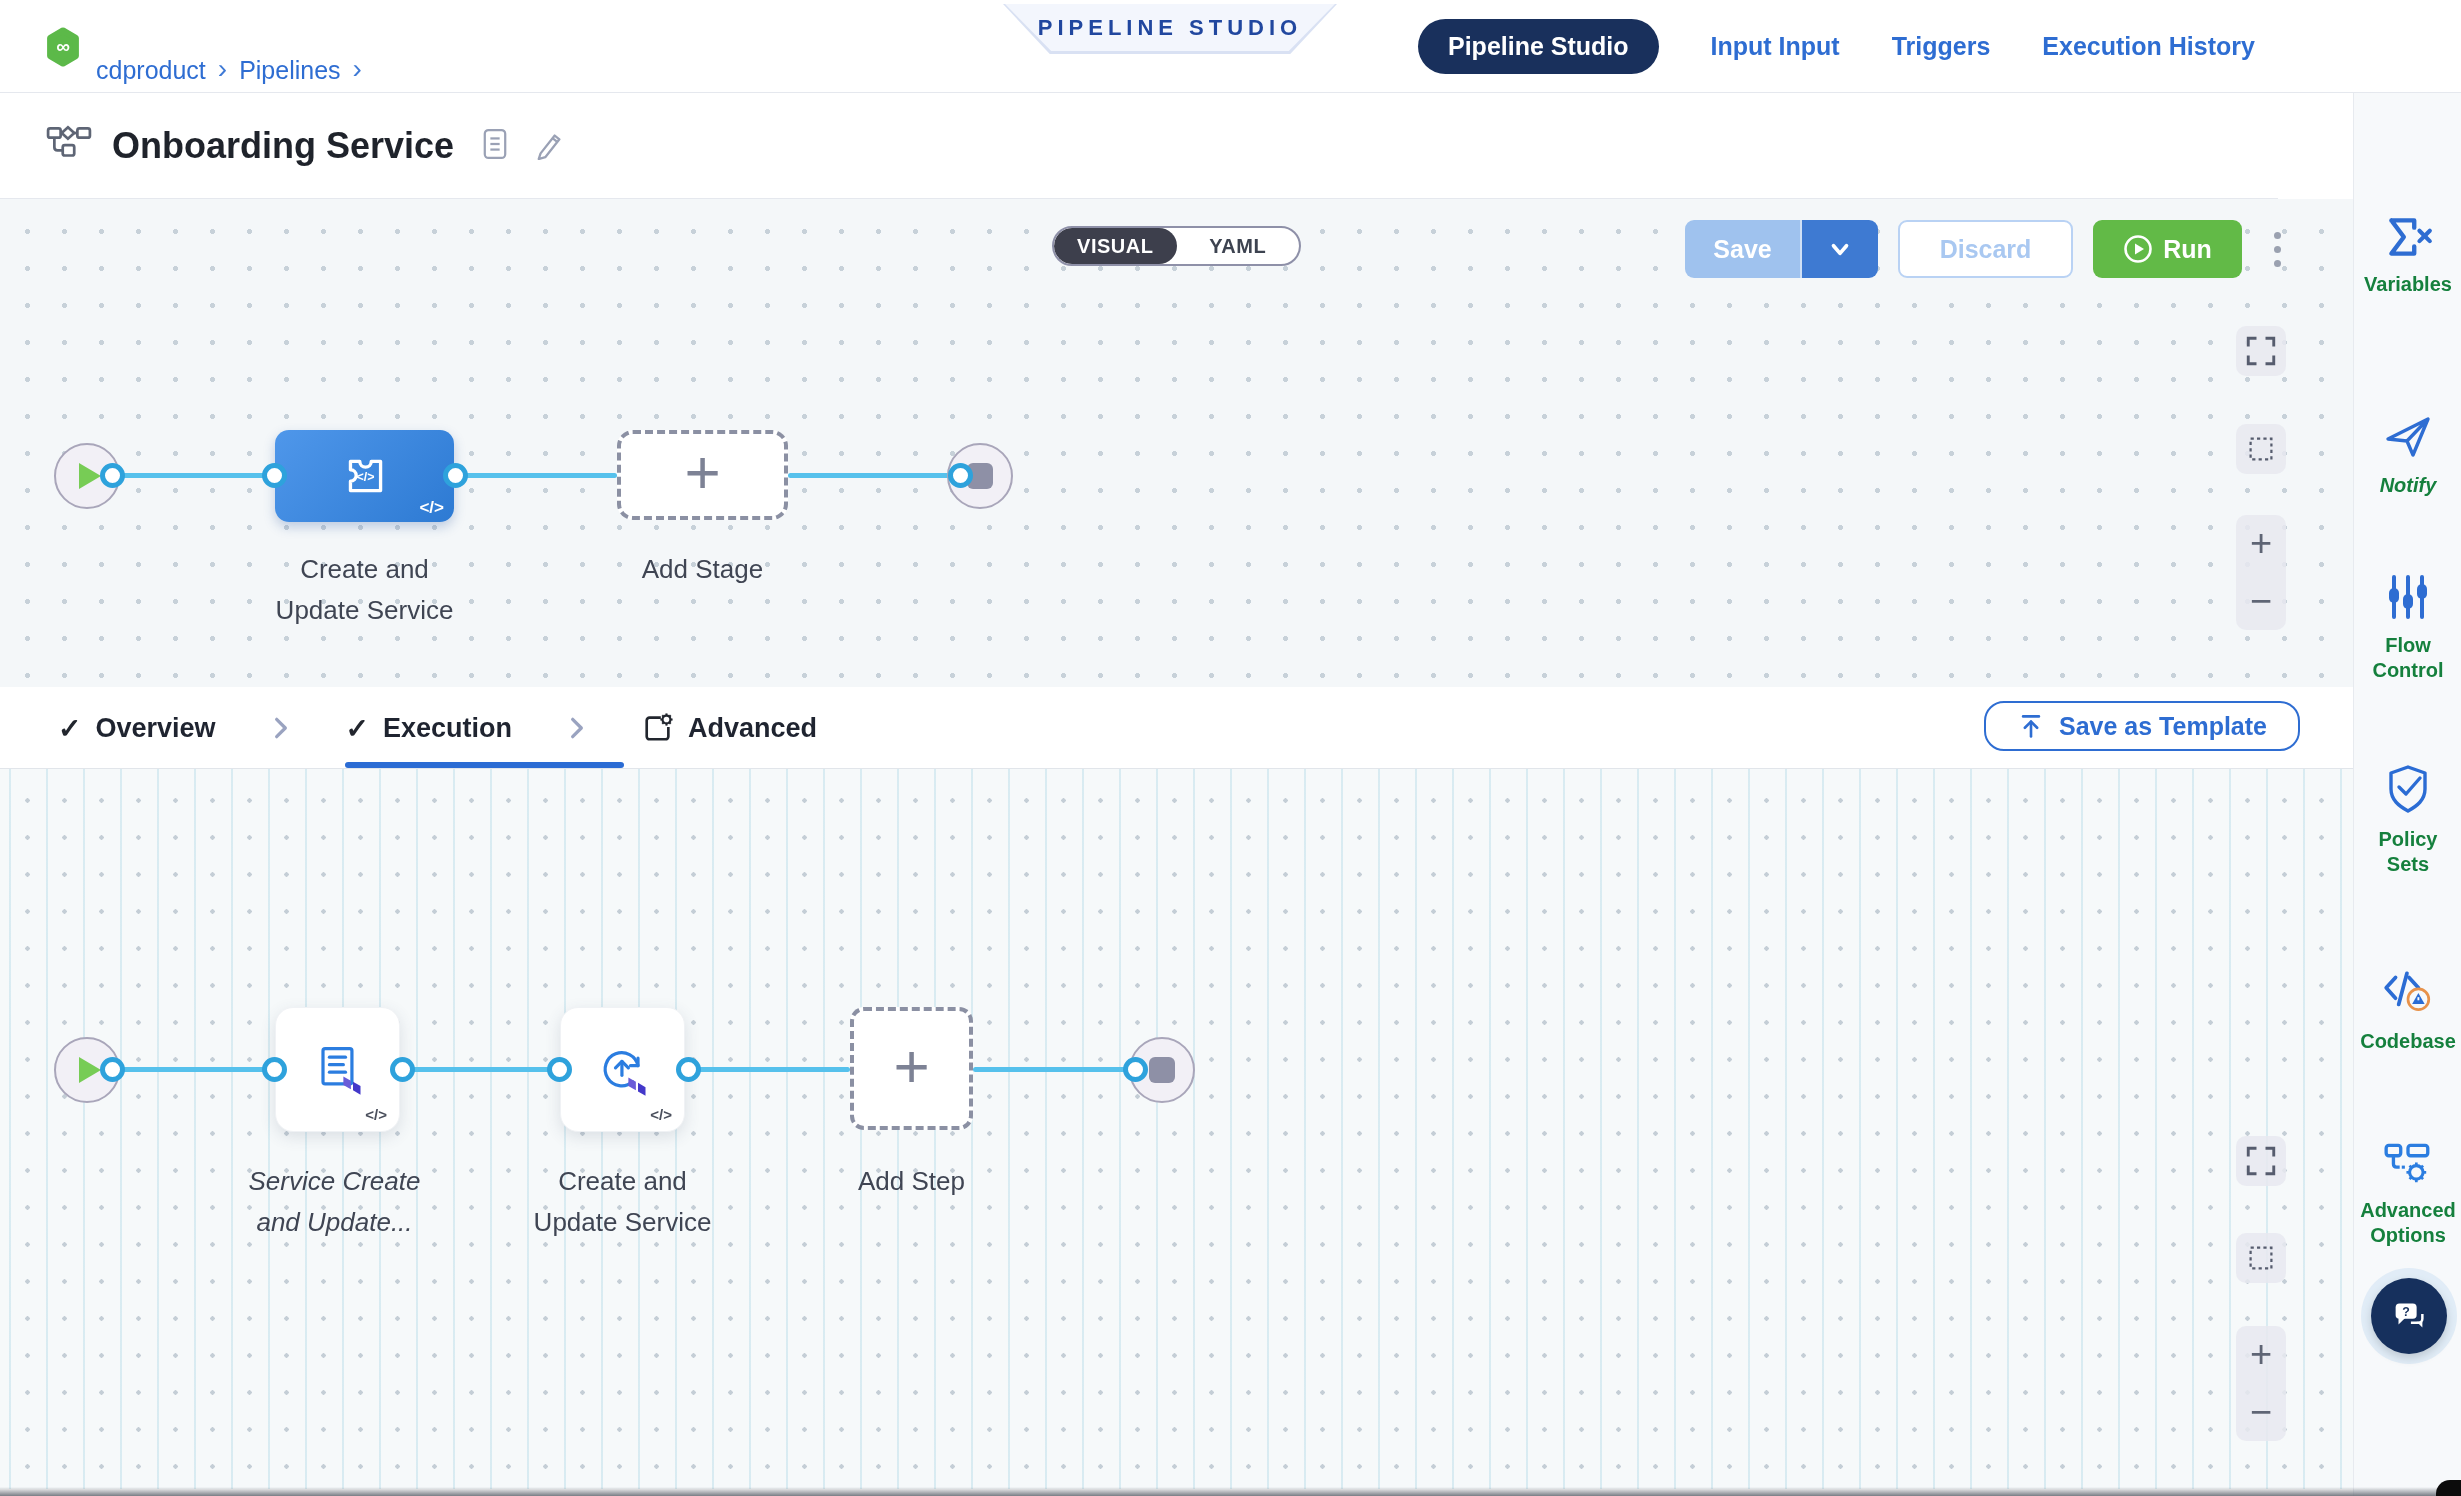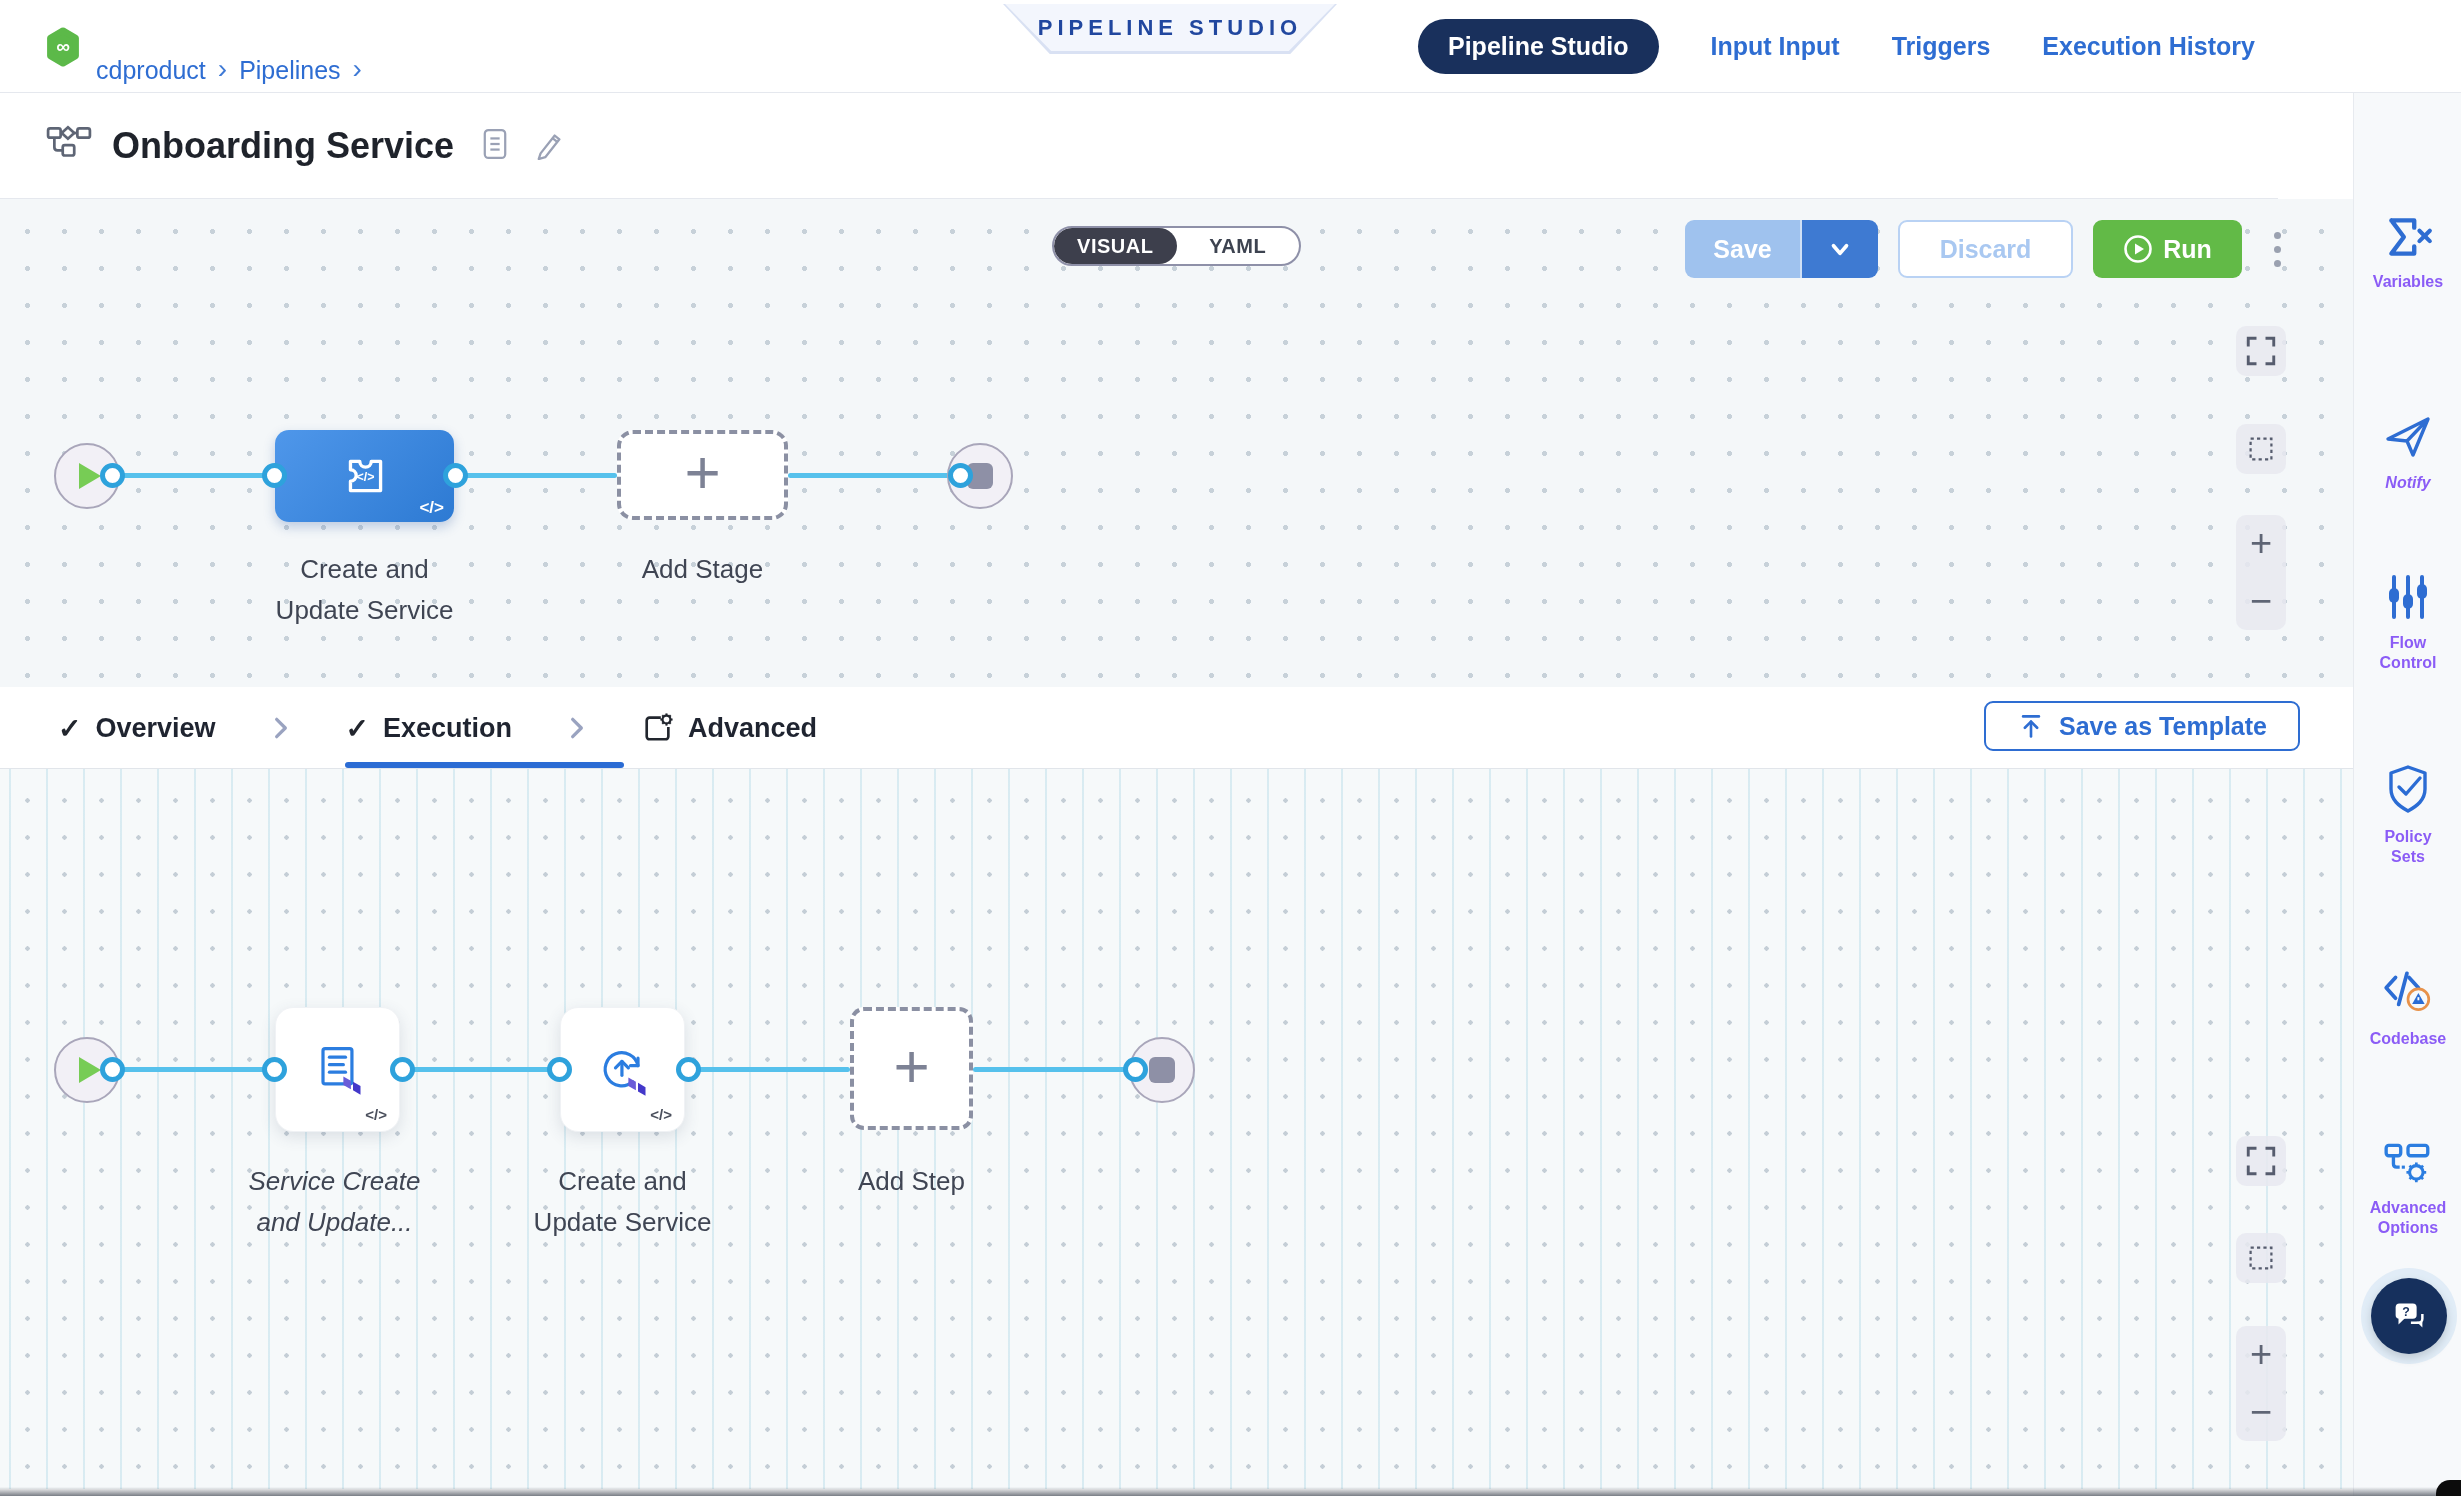--- a/index.html
+++ b/index.html
@@ -71,27 +71,27 @@
     display:flex; flex-direction:column; z-index:4; }
   .zoom-half { flex:1; display:flex; align-items:center; justify-content:center; font-size:38px; font-weight:300; color:#5f6575; cursor:pointer; }
 
   
   .tabbar { position:absolute; left:0; top:687px; width:2353px; height:82px; background:#fff; border-bottom:1px solid #e1e5ea; z-index:9; }
   .tabs { position:absolute; left:58px; top:0; height:82px; display:flex; align-items:center; gap:54px; }
   .tab { display:flex; align-items:center; gap:14px; font-size:27px; color:#1f2430; font-weight:600; cursor:pointer; }
   .tab.active { font-weight:700; }
   .checkmark { font-size:28px; font-weight:700; color:#22262e; }
   .tab-underline { position:absolute; left:345px; top:762px; width:279px; height:6px; background:#2b6cd4; border-radius:3px; z-index:9; }
-  .save-template { position:absolute; left:1984px; top:701px; width:316px; height:50px; border:2.5px solid #2e6dd2; border-radius:9px;
+  .save-template { position:absolute; left:1984px; top:701px; width:316px; height:50px; border:2.5px solid #2e6dd2; border-radius:20px;
     display:flex; align-items:center; justify-content:center; gap:14px; color:#2e6dd2; font-size:25px; font-weight:700; background:#fff; cursor:pointer; z-index:9; }
 
   
   .sidebar { position:absolute; left:2353px; top:93px; width:108px; height:1404px; background:#f7f9fb; border-left:1px solid #e7eaef; z-index:11; }
   .side-item { position:absolute; left:0; width:108px; display:flex; flex-direction:column; align-items:center; gap:12px; cursor:pointer; }
-  .side-label { font-size:16px; font-weight:700; color:#8b5cf6; text-align:center; line-height:1.25; }
+  .side-label { font-size:20px; font-weight:700; color:#15803d; text-align:center; line-height:1.25; }
   .fab { position:absolute; left:17px; top:1185px; width:76px; height:76px; border-radius:50%; background:#16305d;
     box-shadow:0 0 0 10px rgba(160,200,235,0.25), 0 4px 10px rgba(0,0,0,0.2);
     display:flex; align-items:center; justify-content:center; cursor:pointer; }
 
   .bottom-edge { position:absolute; left:0; top:1487px; width:2462px; height:10px;
     background:linear-gradient(to bottom, rgba(110,115,125,0), #6a6f78); z-index:12; }
   .black-corner { position:absolute; left:2436px; top:1480px; width:26px; height:17px; background:#0c0c0c; border-top-left-radius:14px; z-index:13; }
 </style>
 </head>
 <body>

